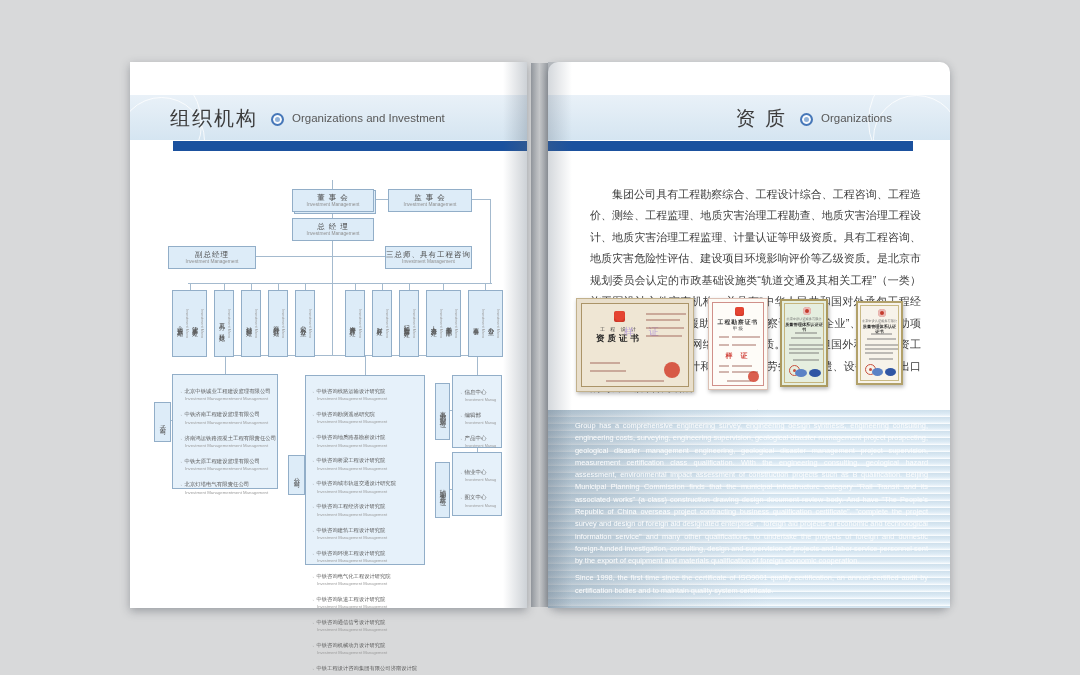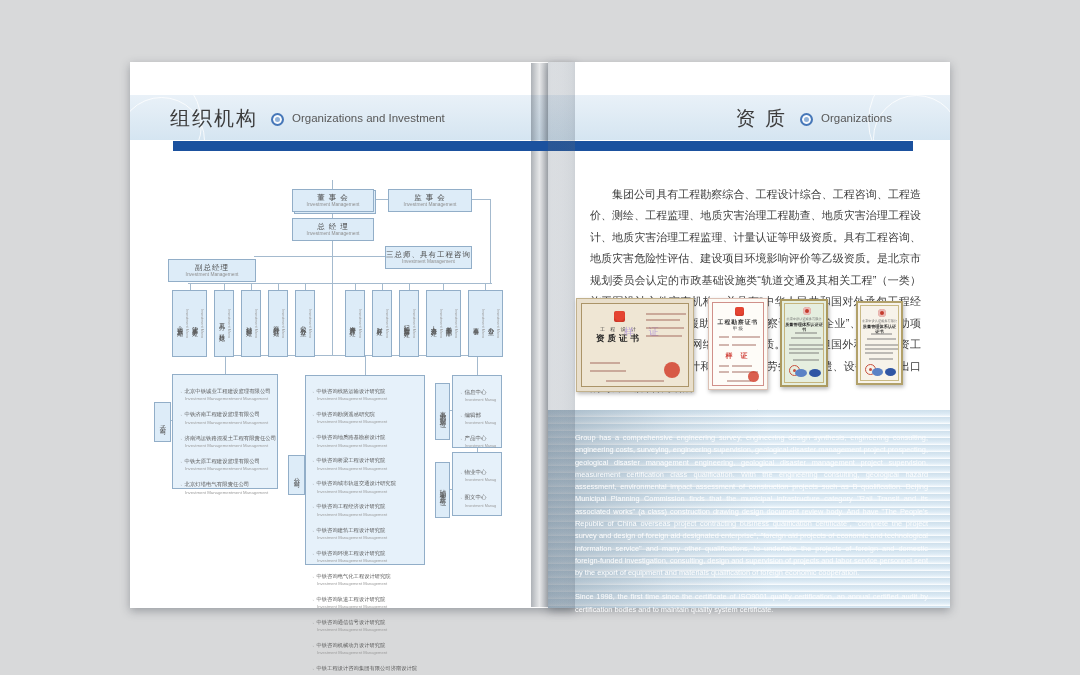--- a/index.html
+++ b/index.html
@@ -1,20 +1,20 @@
 <!DOCTYPE html>
 <html><head>
 <meta charset="utf-8">
 <style>
   html,body{margin:0;padding:0;}
   body{width:1080px;height:675px;position:relative;background:#d8d9da;overflow:hidden;
        font-family:"Liberation Sans","DejaVu Sans",sans-serif;}
   .page{position:absolute;top:62px;height:546px;background:#fff;box-shadow:0 3px 9px rgba(40,46,56,.35);}
-  #page-left{left:130px;width:445px;}
-  #page-right{left:548px;width:402px;}
+  #page-left{left:130px;width:397px;}
+  #page-right{left:548px;width:402px;border-radius:10px;}
   #gutter{position:absolute;left:531px;top:63px;width:17px;height:544px;
           background:linear-gradient(to right,rgba(60,70,82,.42),rgba(60,70,82,.12) 50%,rgba(60,70,82,.40));}
   #page-left::after{content:'';position:absolute;right:0;top:0;bottom:0;width:24px;
           background:linear-gradient(to left,rgba(90,104,120,.30),rgba(90,104,120,0));pointer-events:none;z-index:9;}
   #page-right::after{content:'';position:absolute;left:0;top:0;bottom:0;width:24px;
           background:linear-gradient(to right,rgba(90,104,120,.26),rgba(90,104,120,0));pointer-events:none;z-index:9;}
   
   .band{position:absolute;left:0;right:0;top:33px;height:45px;overflow:hidden;
         background:linear-gradient(to bottom,#e9f1f8,#d5e5f1);}
   .circ{position:absolute;border:1px solid rgba(255,255,255,.8);border-radius:50%;}
@@ -32,21 +32,21 @@
   .hl,.vl{position:absolute;background:#a4bace;}
   .hl{height:1px;} .vl{width:1px;}
   .obox{position:absolute;background:#ddecf8;border:1px solid #92aec8;display:flex;flex-direction:column;
         align-items:center;justify-content:center;line-height:1.2;}
   .obox .cn{font-size:7.5px;color:#4c4c4c;letter-spacing:1px;white-space:nowrap;}
   .obox .en{font-size:4.8px;color:#8f8f8f;white-space:nowrap;}
   #n-shareholder{left:164px;top:96px;width:80px;height:22px;margin-top:32px;}
   #n-board{left:162px;top:127px;width:80px;height:21px;}
   #n-supervisory{left:258px;top:127px;width:82px;height:21px;}
   #n-gm{left:162px;top:156px;width:80px;height:21px;}
-  #n-vgm{left:38px;top:197px;width:86px;height:21px;text-align:center;}
+  #n-vgm{left:38px;top:184px;width:86px;height:21px;text-align:center;}
   #n-chiefs{left:255px;top:184px;width:85px;height:21px;}
   .dept-row{position:absolute;left:42px;top:228px;width:331px;display:flex;
             justify-content:space-between;align-items:flex-start;}
   .dept{position:relative;min-height:57px;background:#ddecf8;border:1px solid #92aec8;display:flex;
         align-items:center;justify-content:center;padding:4px 2px;gap:1px;}
   .dept::before{content:'';position:absolute;top:-8px;left:50%;width:1px;height:7px;background:#a4bace;}
   .dept-row > div.dept:nth-of-type(5){margin-right:22px;}
   .vcn{writing-mode:vertical-rl;text-orientation:upright;font-size:6.2px;color:#565656;letter-spacing:1px;}
   .ven{writing-mode:vertical-rl;font-size:3.8px;color:#9c9c9c;}
   .glabel{position:absolute;background:#ddecf8;border:1px solid #92aec8;writing-mode:vertical-rl;
@@ -72,21 +72,21 @@
   #box-business .gitem .cn,#box-aux .gitem .cn{font-size:5.5px;}
   #box-business .gitem .en,#box-aux .gitem .en{font-size:3.8px;}
   
   .cn-text{position:absolute;left:27px;right:14px;top:122px;}
   .cn-text p{margin:0 15px 7px;font-size:11px;line-height:1.95;color:#3d3d3d;text-align:justify;text-indent:2em;}
   #stripes{position:absolute;left:0;right:0;top:348px;bottom:0;
     background:repeating-linear-gradient(to bottom,#cfe0ec 0px,#ddebf5 4px,#eff6fb 6px,#f9fcfe 6.6px,#cfe0ec 7px);}
   #stripes::before{content:'';position:absolute;inset:0;
     background:linear-gradient(to right,rgba(122,142,158,.48),rgba(122,142,158,.14) 30%,rgba(255,255,255,0) 55%);}
   .en-text{position:absolute;left:27px;right:22px;top:358px;z-index:2;}
-  .en-text p{margin:12px 0 5px;font-size:7.4px;line-height:1.66;color:#fcfdfe;text-align:justify;}
+  .en-text p{margin:0 0 5px;font-size:7.4px;line-height:1.66;color:#fcfdfe;text-align:justify;}
   
   .cert{position:absolute;box-shadow:1px 2px 4px rgba(0,0,0,.28);box-sizing:border-box;}
   .cert .inner{position:absolute;inset:4px;border:1px solid;}
   .bar{position:absolute;height:2px;background:rgba(150,85,75,.42);}
   .graybar{position:absolute;height:1.5px;background:rgba(95,95,95,.38);}
   .emblem{position:absolute;width:11px;height:11px;border-radius:2px;
           background:radial-gradient(circle at 50% 40%,#e54432 55%,#b5271a);}
   .seal{position:absolute;border-radius:50%;background:#d23a28;opacity:.82;}
   .sealring{position:absolute;border-radius:50%;border:1px solid #c8503e;}
   .sealring::after{content:'';position:absolute;left:30%;top:30%;width:40%;height:40%;

